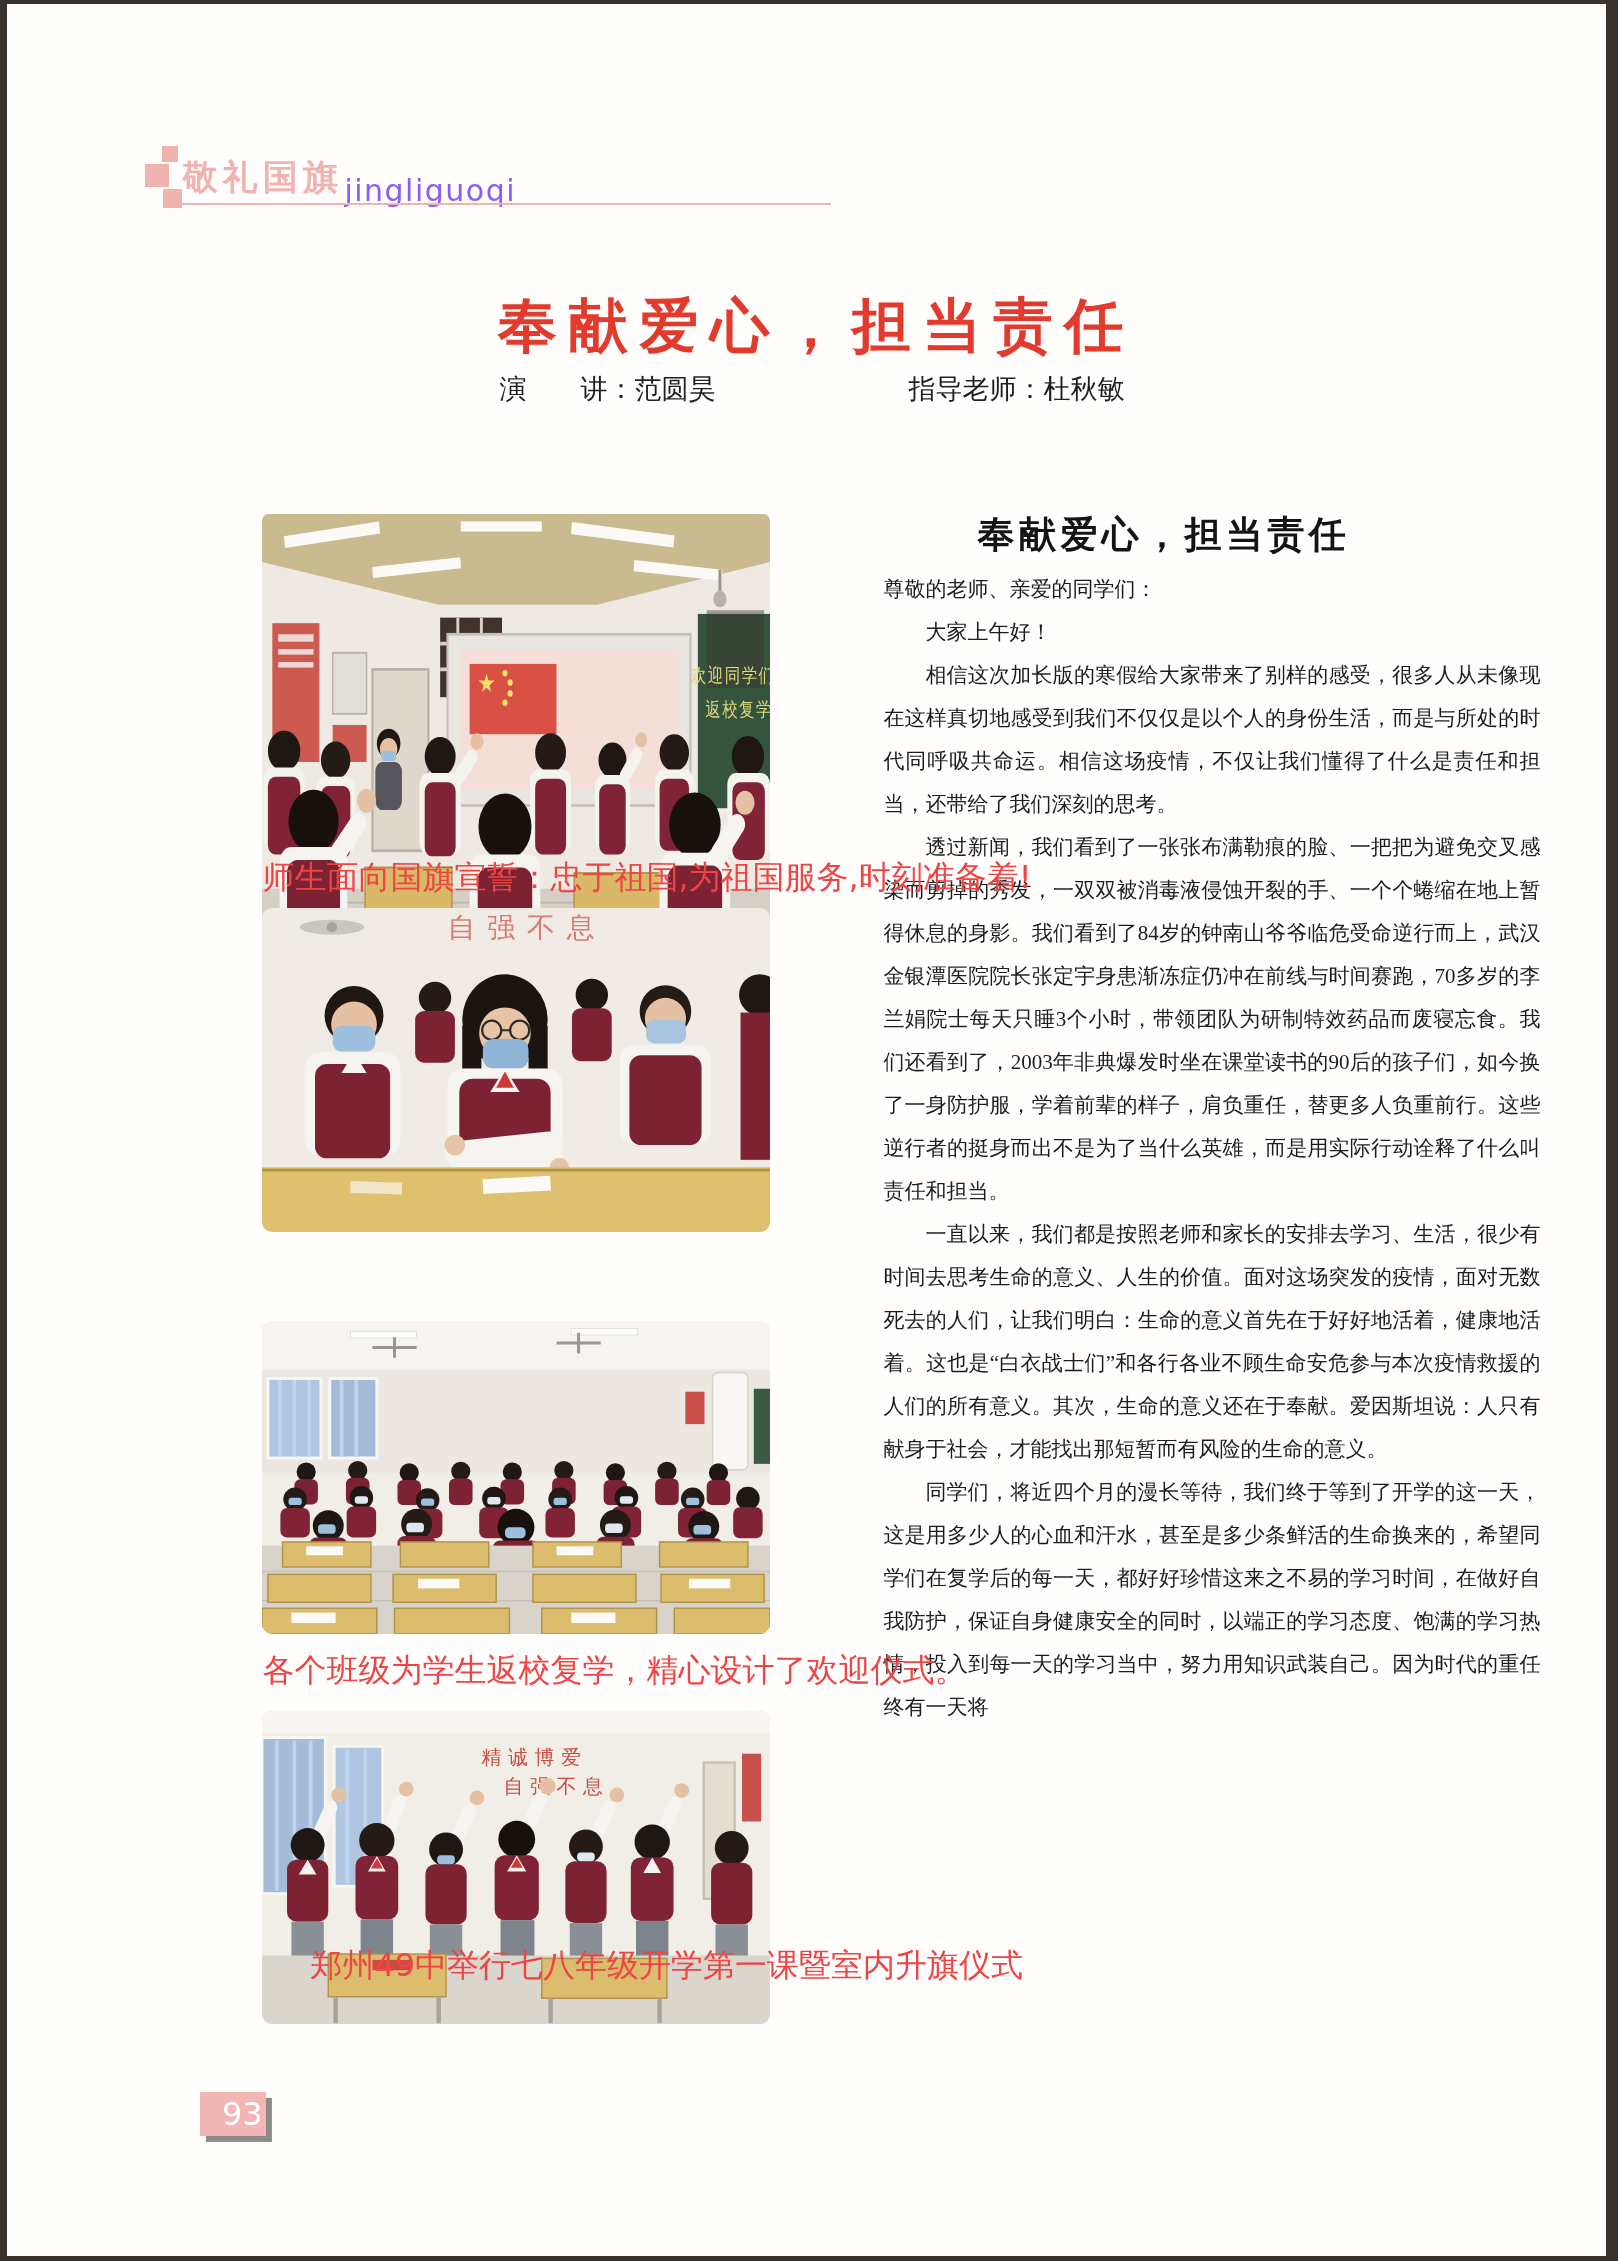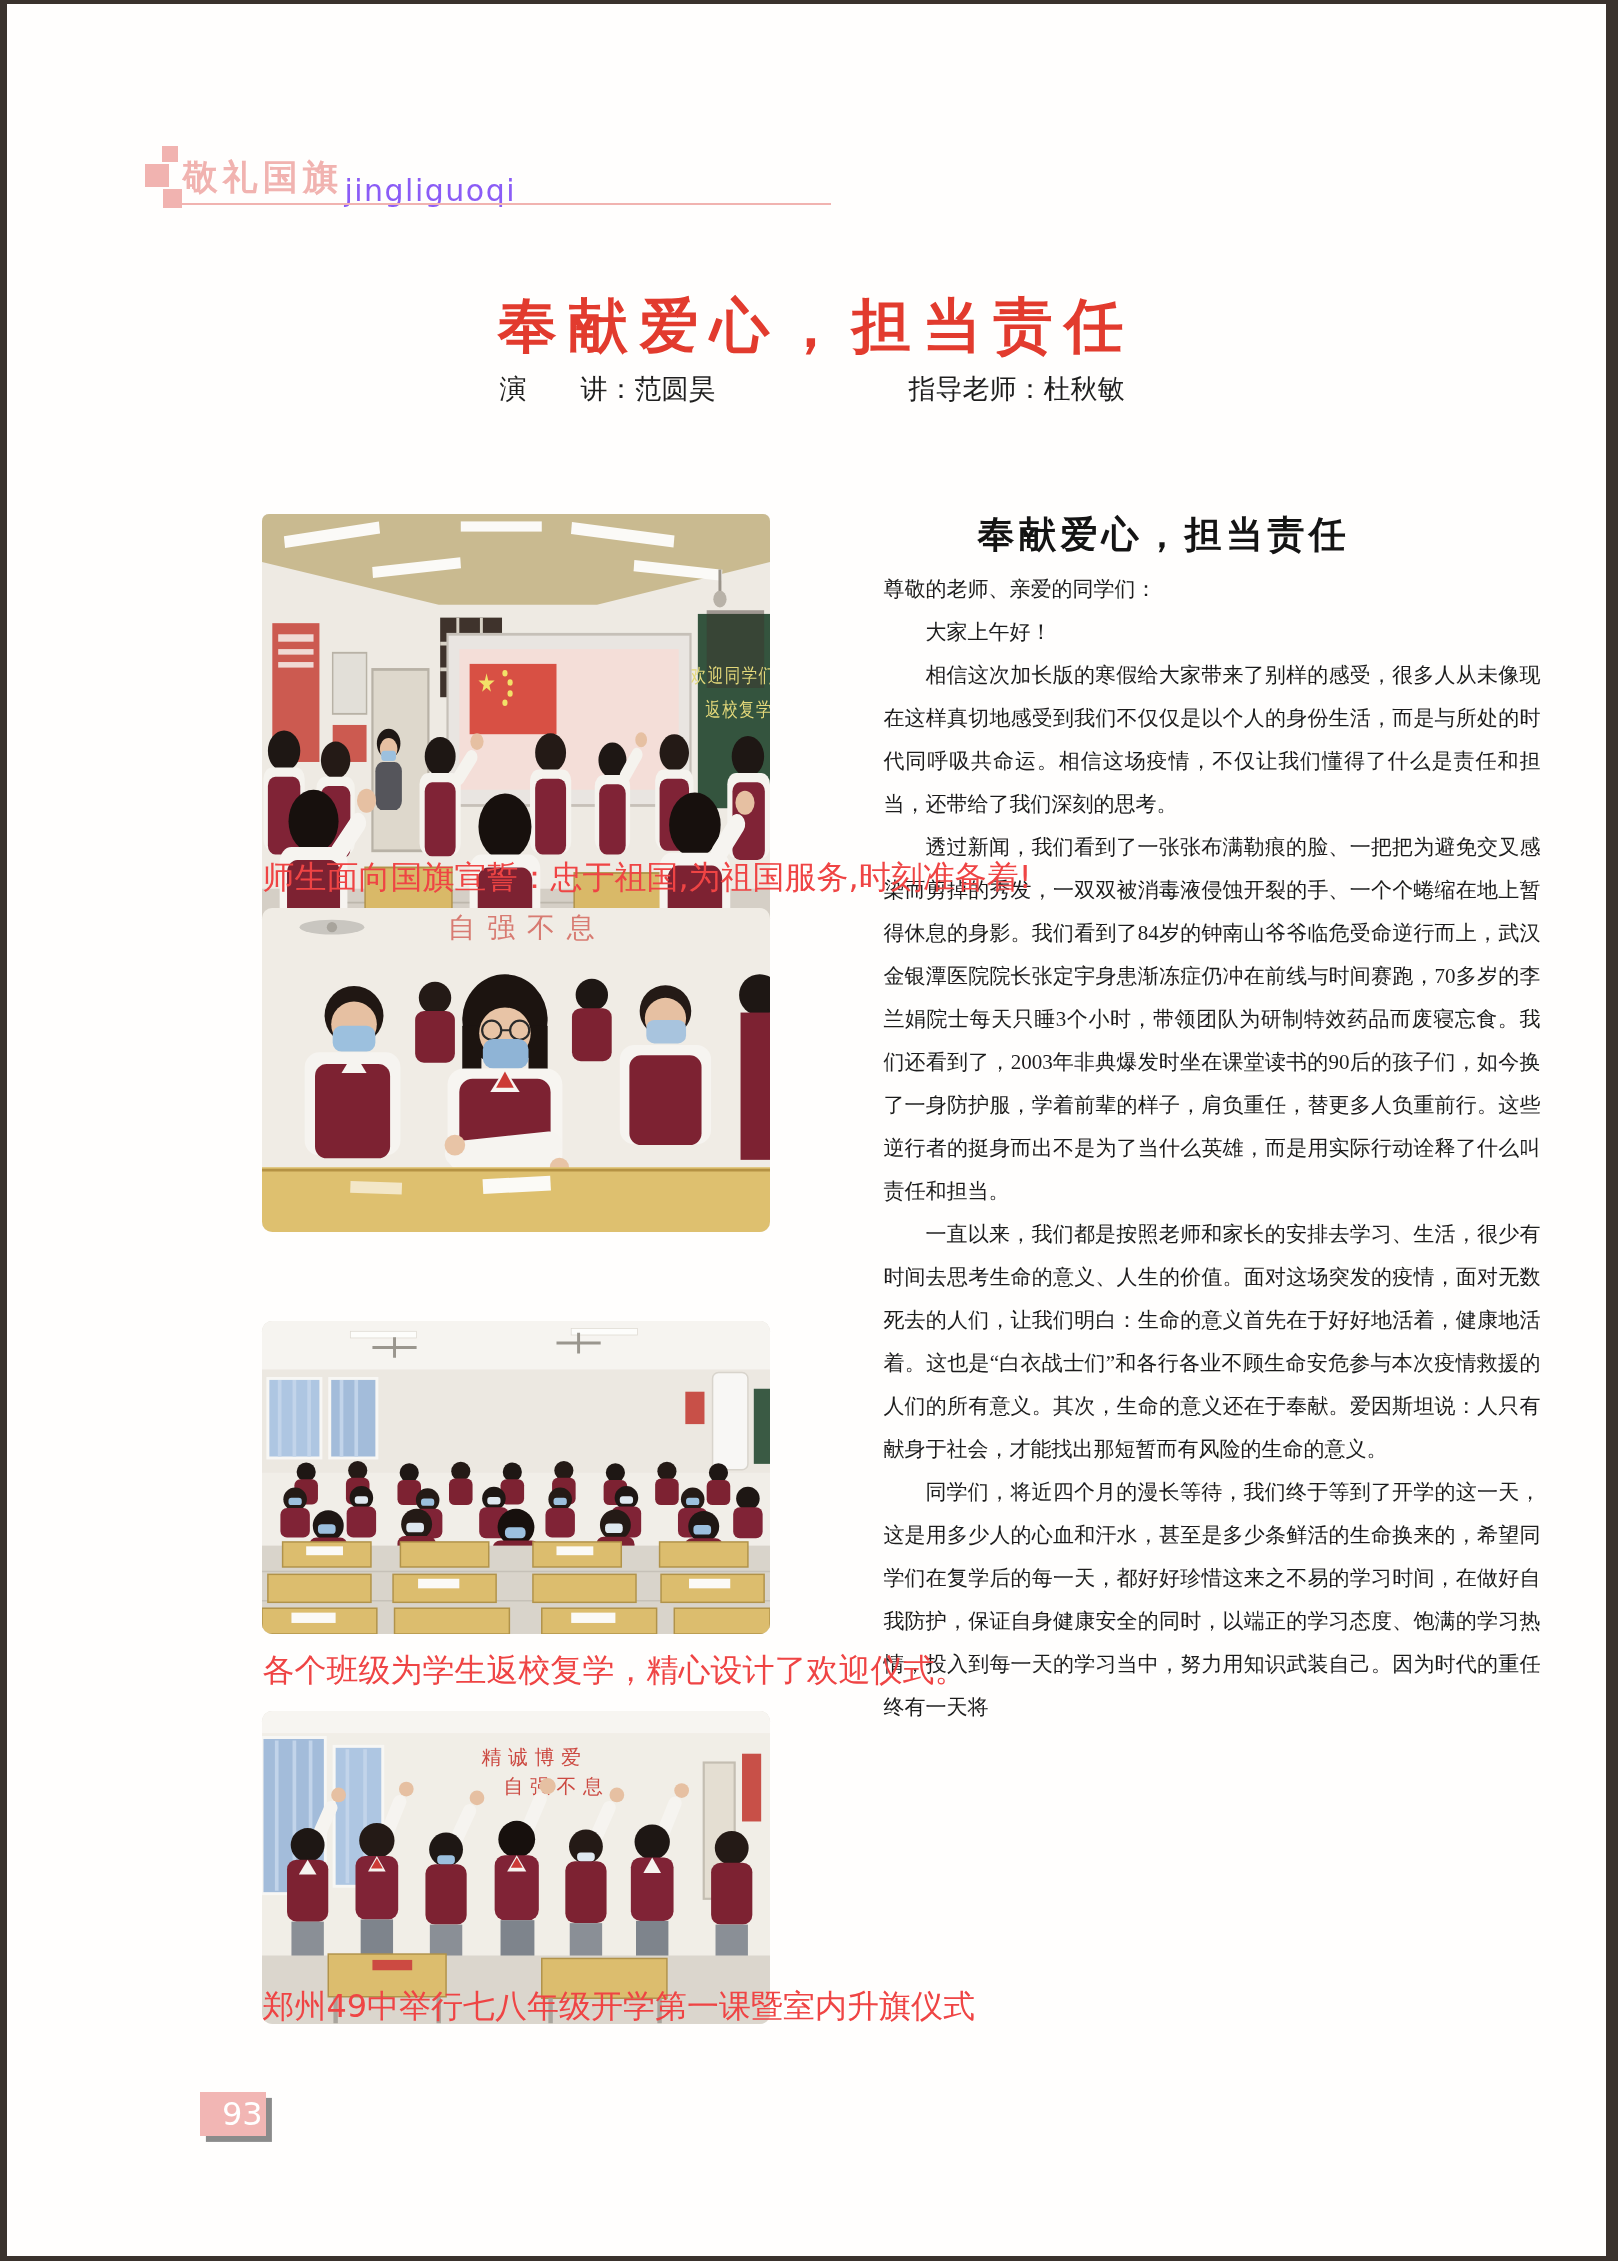--- a/index.html
+++ b/index.html
@@ -33,21 +33,21 @@
 
   
   .photo{position:absolute;left:255px;width:508px;overflow:hidden;background:#ddd8d0;}
   .photo svg{display:block;width:100%;height:100%;}
   .p1{top:510px;height:421px;border-radius:7px;}
   .p2{top:904px;height:324px;border-radius:10.3px;}
   .p3{top:1317px;height:313px;border-radius:10.3px;}
   .p4{top:1707px;height:313px;border-radius:10.3px;}
   .caption{position:absolute;left:255px;width:508px;text-align:center;white-space:nowrap;
            font-family:"DejaVu Sans","Liberation Sans",sans-serif;font-size:32px;color:#ef4444;}
-  .c1{top:852px;}.c2{top:1247px;}.c3{top:1645px;}.c4{top:1981px;}
+  .c1{top:852px;}.c2{top:1247px;}.c3{top:1645px;}.c4{top:1940px;margin-left:48px;}
 
   
   .badge{position:absolute;left:193px;top:2088px;width:66px;height:44px;background:#f2b6b4;
          box-shadow:5.9px 5.9px 0 #8b8b8b;color:#ffffff;font-family:"DejaVu Sans","Liberation Sans",sans-serif;
          font-size:32px;line-height:44px;text-align:right;padding-right:3.7px;box-sizing:border-box;}
 </style>
 </head>
 <body>
 
 <div class="scan">

